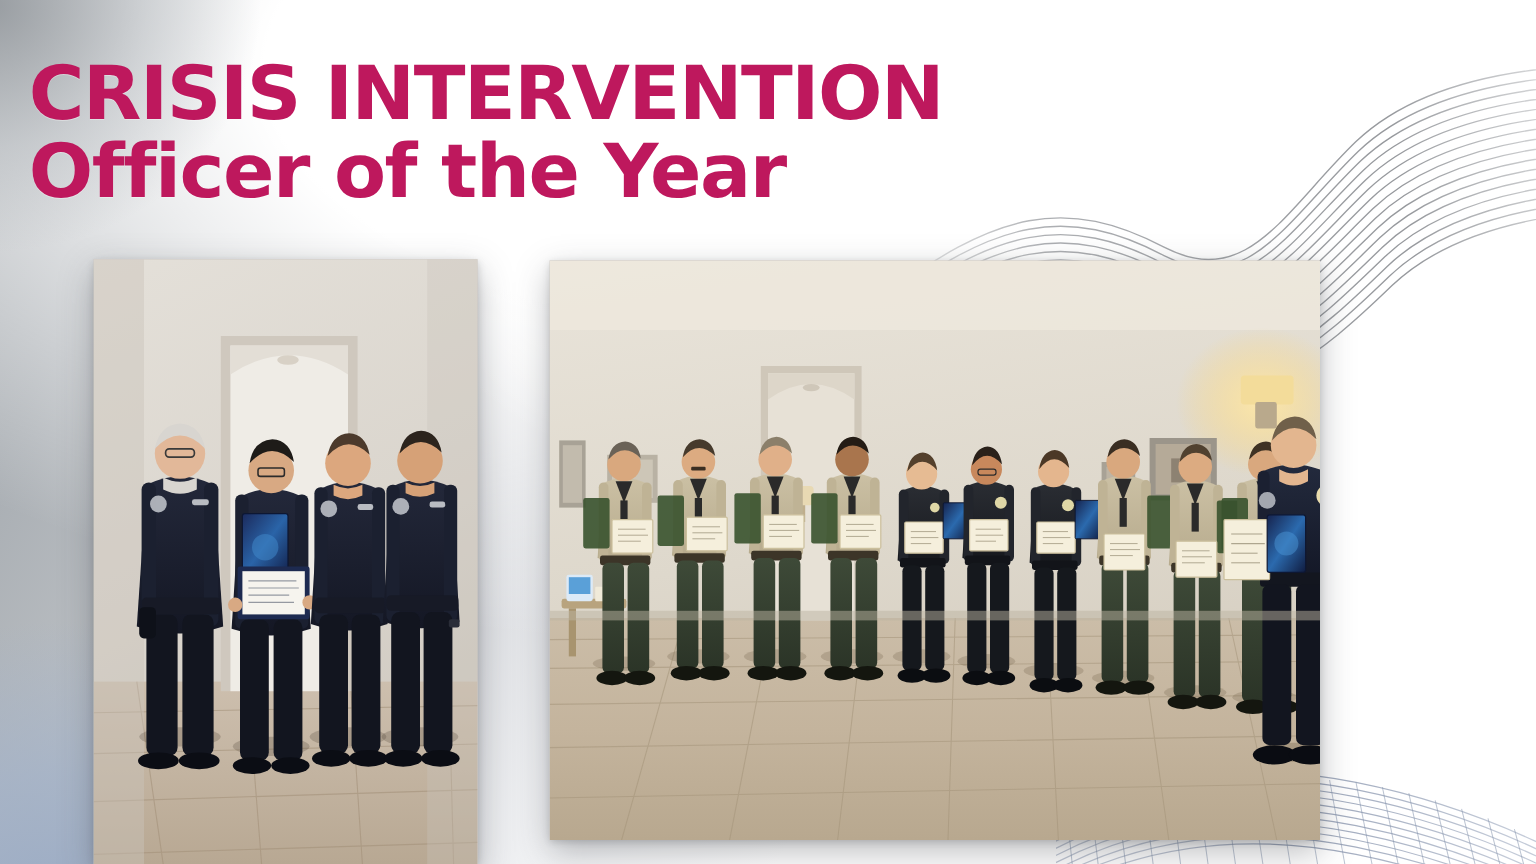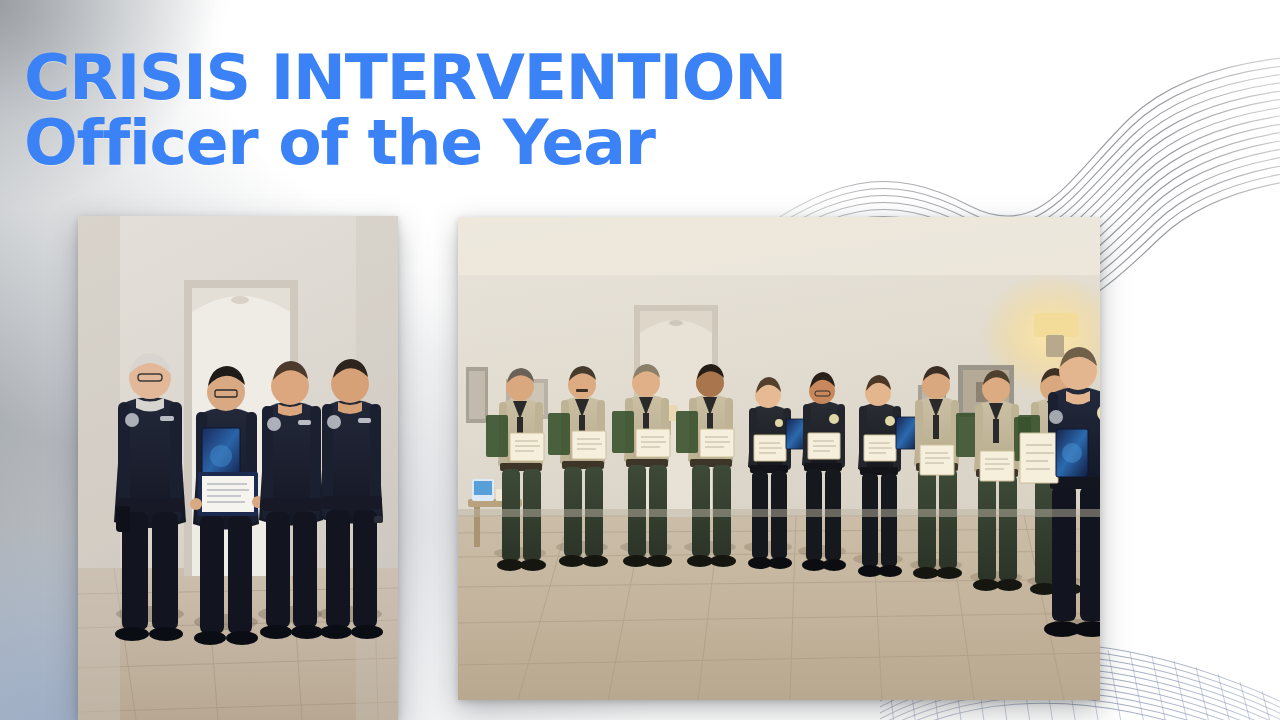--- a/index.html
+++ b/index.html
@@ -40,21 +40,21 @@
     background:radial-gradient(50% 50% at 50% 50%, #ffffff 0%, #ffffff 48%, rgba(255,255,255,0) 80%);
   }
 
   
   .wave-top{position:absolute;right:-10px;top:56px;width:520px;height:250px;pointer-events:none;}
   .wave-bottom{position:absolute;right:-20px;bottom:-14px;width:420px;height:160px;pointer-events:none;}
 
   
   .heading{
     position:absolute;left:24px;top:28px;width:980px;
-    color:#3b82f6;
+    color:#be185d;
     font-family:"DejaVu Sans", sans-serif;
     font-weight:700;
     letter-spacing:-1.2px;
     line-height:.92;
     text-shadow:0 1px 0 rgba(255,255,255,.35);
   }
   .heading .l1{
     display:block;font-size:62px;font-weight:700;
     transform:scaleX(1.02);transform-origin:left center;
   }

